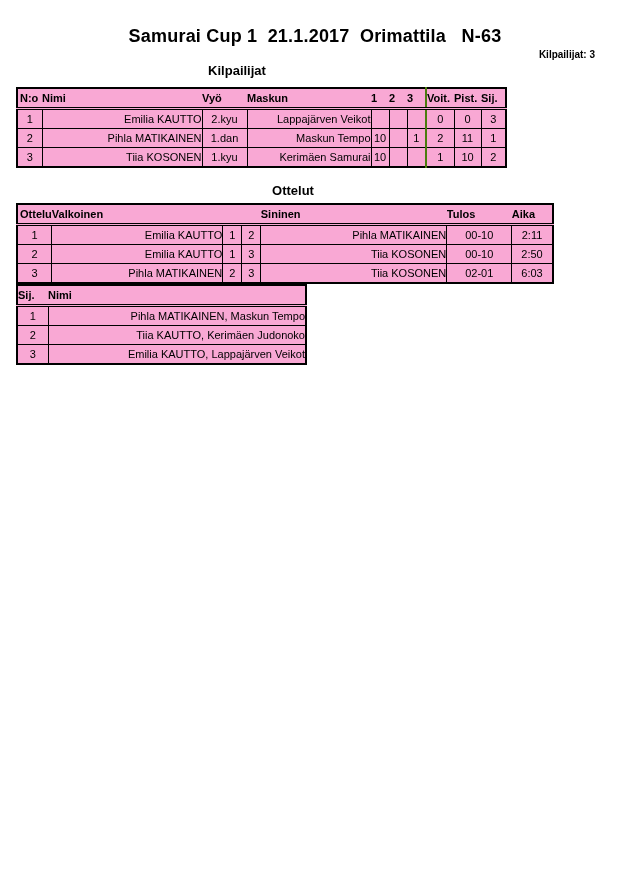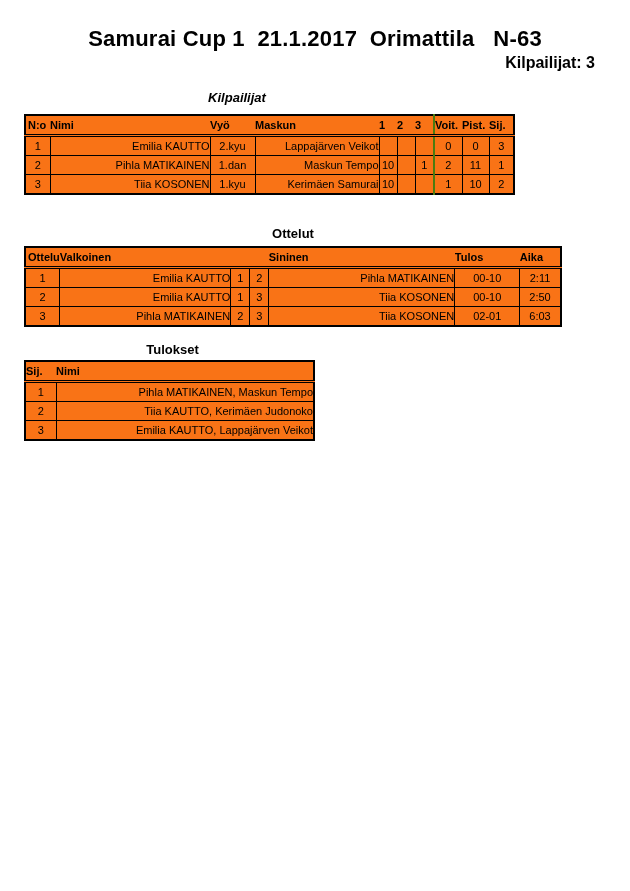--- a/index.html
+++ b/index.html
@@ -7,48 +7,48 @@
   body {
     width:630px; height:891px;
     font-family:"Liberation Sans", sans-serif;
     color:#000;
   }
   .page { position:relative; width:630px; height:891px; background:#ffffff; overflow:hidden; }
 
   .doc-title {
     padding-top:26px;
     text-align:center;
-    font-size:22px;
+    font-size:18px;
     font-weight:bold;
     white-space:pre;
     letter-spacing:0.2px;
   }
   .count-label {
     margin-top:2px;
     padding-right:35px;
     text-align:right;
-    font-size:16px;
+    font-size:10px;
     font-weight:bold;
   }
   .sec-title {
     margin-left:28px;
     font-size:13px;
     font-weight:bold;
     text-align:center;
   }
-  .sec1 { width:418px; margin-top:18px; margin-bottom:9px;font-style:italic; }
-  .sec2 { width:530px; margin-top:31px; margin-bottom:5px; }
+  .sec1 { width:418px; margin-top:3px; margin-bottom:9px; }
+  .sec2 { width:530px; margin-top:15px; margin-bottom:5px; }
   .sec3 { width:289px; margin-top:15px; margin-bottom:3px; }
 
   table {
     border-collapse:collapse;
     table-layout:fixed;
-    margin-left:24px;
+    margin-left:16px;
     border:2px solid #000;
-    background:#f97316;
+    background:#f9a8d4;
   }
   th, td {
     height:18px;
     font-size:11px;
     line-height:18px;
     white-space:nowrap;
     overflow:hidden;
     vertical-align:middle;
     padding:0;
   }
@@ -188,21 +188,20 @@
         <td class="l">Pihla MATIKAINEN</td>
         <td>2</td>
         <td>3</td>
         <td class="l">Tiia KOSONEN</td>
         <td>02-01</td>
         <td>6:03</td>
       </tr>
     </tbody>
   </table>
 
-  <div class="sec-title sec3">Tulokset</div>
   <table>
     <colgroup>
       <col style="width:31px">
         <col style="width:258px">
     </colgroup>
     <thead>
       <tr>
         <th>Sij.</th>
         <th>Nimi</th>
       </tr>

